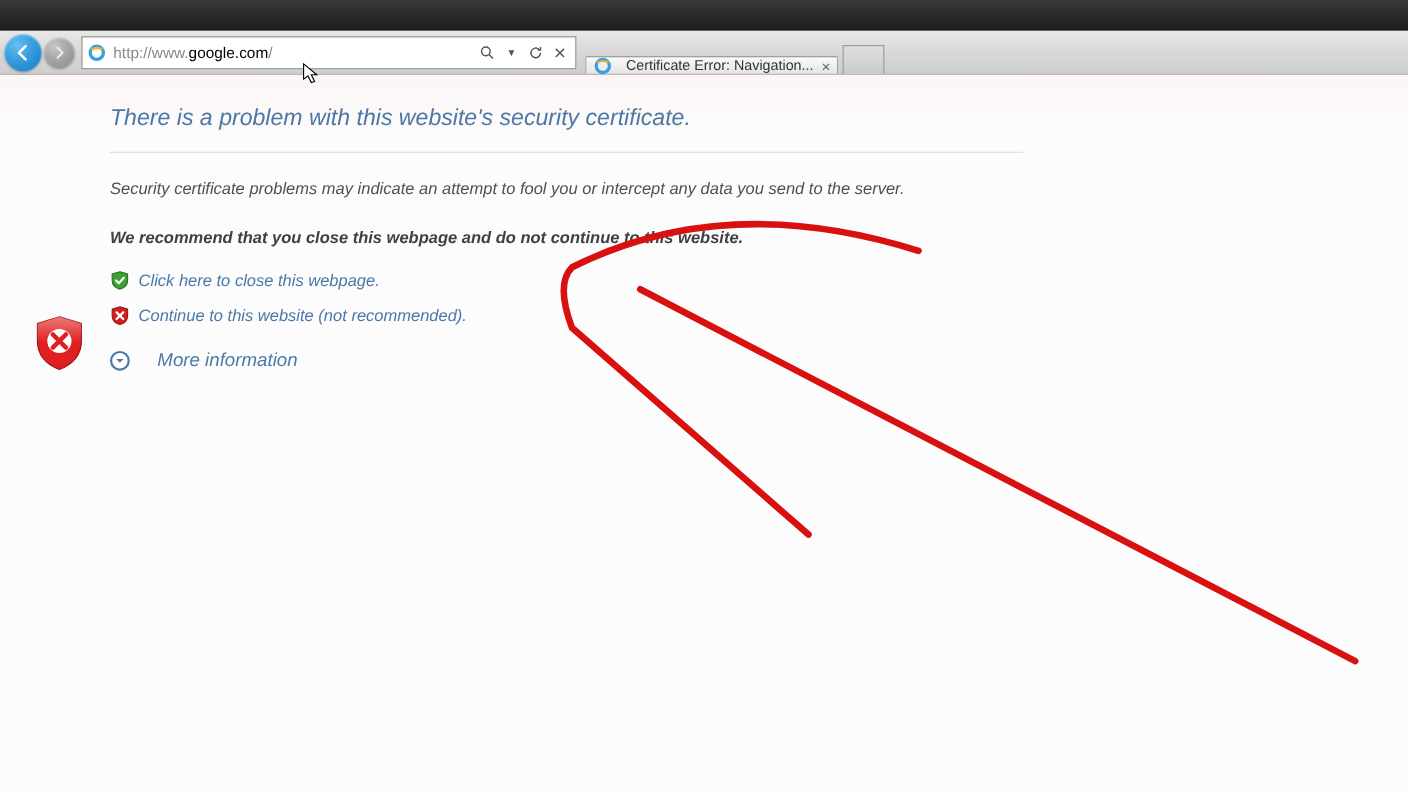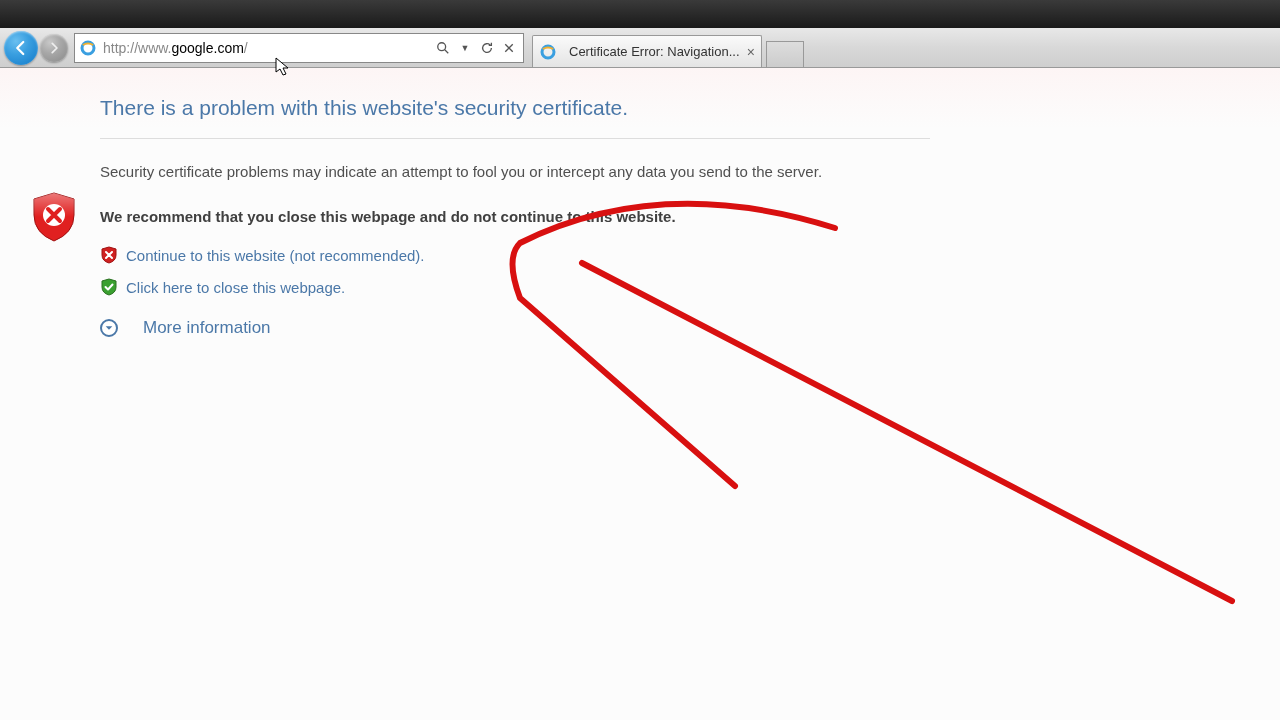--- a/index.html
+++ b/index.html
@@ -88,21 +88,21 @@
       cursor: pointer;
       color: #555;
       font-size: 14px;
     }
     .tabs {
       display: flex;
       align-items: flex-end;
       height: 100%;
     }
     .tab {
-      height: 32px;
+      height: 16px;
       min-width: 230px;
       background: linear-gradient(to bottom, #fafafa 0%, #e4e4e4 100%);
       border: 1px solid #999;
       border-bottom: none;
       border-radius: 2px 2px 0 0;
       display: flex;
       align-items: center;
       padding: 0 6px;
       font-size: 13px;
       color: #333;
@@ -125,21 +125,22 @@
       cursor: pointer;
     }
     .content {
       padding: 28px 0 0 30px;
       background: linear-gradient(to bottom, #fdf5f5 0%, #fcfcfc 60px, #fcfcfc 100%);
       height: calc(100% - 68px);
       position: relative;
     }
     .content-inner {
       display: flex;
-      align-items: center;
+      align-items: flex-end;
+      font-style: italic;
     }
     .shield-icon {
       width: 48px;
       height: 52px;
       margin-right: 22px;
       position: relative;
     }
     .main-column {
       max-width: 900px;
     }
@@ -298,32 +299,32 @@
     </div>
 
     <div class="main-column">
       <h1 class="heading">There is a problem with this website's security certificate.</h1>
       <hr class="divider">
       <p class="body-text">Security certificate problems may indicate an attempt to fool you or intercept any data you send to the server.</p>
       <p class="body-text strong">We recommend that you close this webpage and do not continue to this website.</p>
 
       <div class="action-row">
         <svg class="small-shield" viewBox="0 0 18 18">
+          <path d="M9 1 L16 3 L16 9 Q16 15 9 17 Q2 15 2 9 L2 3 Z" fill="#3aa030" stroke="#2a7020"></path>
+          <path d="M5.5 9 L8 11.5 L12.5 6.5" stroke="#fff" stroke-width="2" fill="none" stroke-linecap="round" stroke-linejoin="round"></path>
+        </svg>
+        <span class="action-link">Click here to close this webpage.</span>
+      </div>
+
+      <div class="action-row">
+        <svg class="small-shield" viewBox="0 0 18 18">
           <path d="M9 1 L16 3 L16 9 Q16 15 9 17 Q2 15 2 9 L2 3 Z" fill="#d02020" stroke="#a01010"></path>
           <path d="M6 6 L12 12 M12 6 L6 12" stroke="#fff" stroke-width="2" stroke-linecap="round"></path>
         </svg>
         <span class="action-link">Continue to this website (not recommended).</span>
-      </div>
-
-      <div class="action-row">
-        <svg class="small-shield" viewBox="0 0 18 18">
-          <path d="M9 1 L16 3 L16 9 Q16 15 9 17 Q2 15 2 9 L2 3 Z" fill="#3aa030" stroke="#2a7020"></path>
-          <path d="M5.5 9 L8 11.5 L12.5 6.5" stroke="#fff" stroke-width="2" fill="none" stroke-linecap="round" stroke-linejoin="round"></path>
-        </svg>
-        <span class="action-link">Click here to close this webpage.</span>
       </div>
 
       <div class="more-info">
         <div class="more-info-icon">
           <svg viewBox="0 0 12 12" width="10" height="10">
               <path d="M2 4 L6 8 L10 4" fill="#4b78a8"></path>
             </svg>
         </div>
         <span class="more-info-text">More information</span>
       </div>

